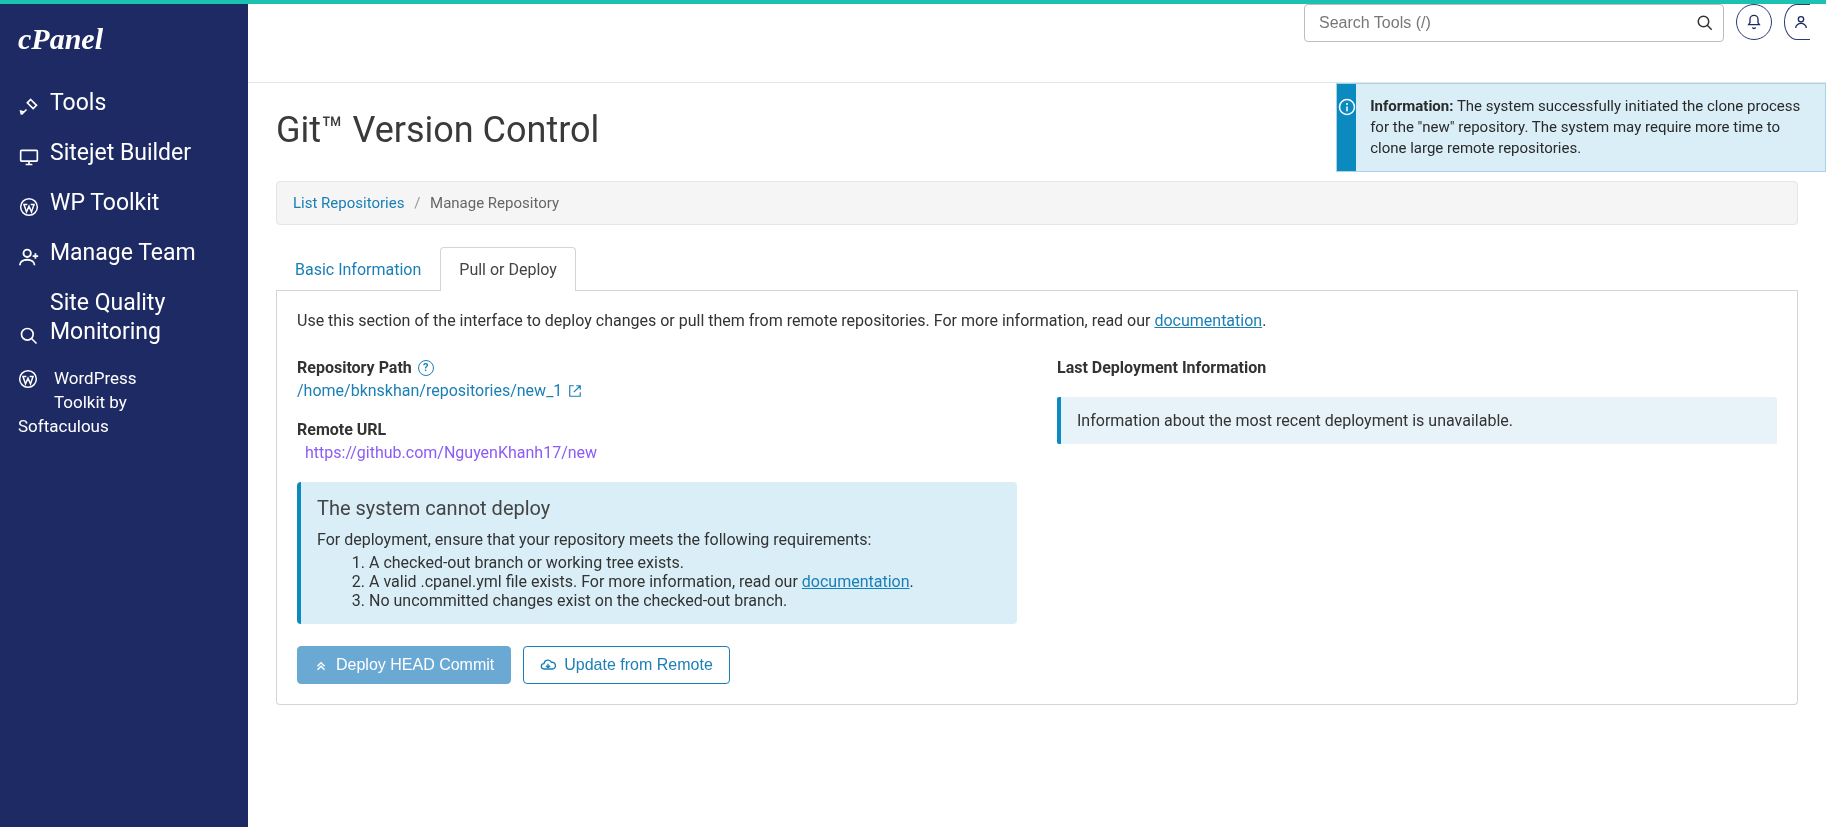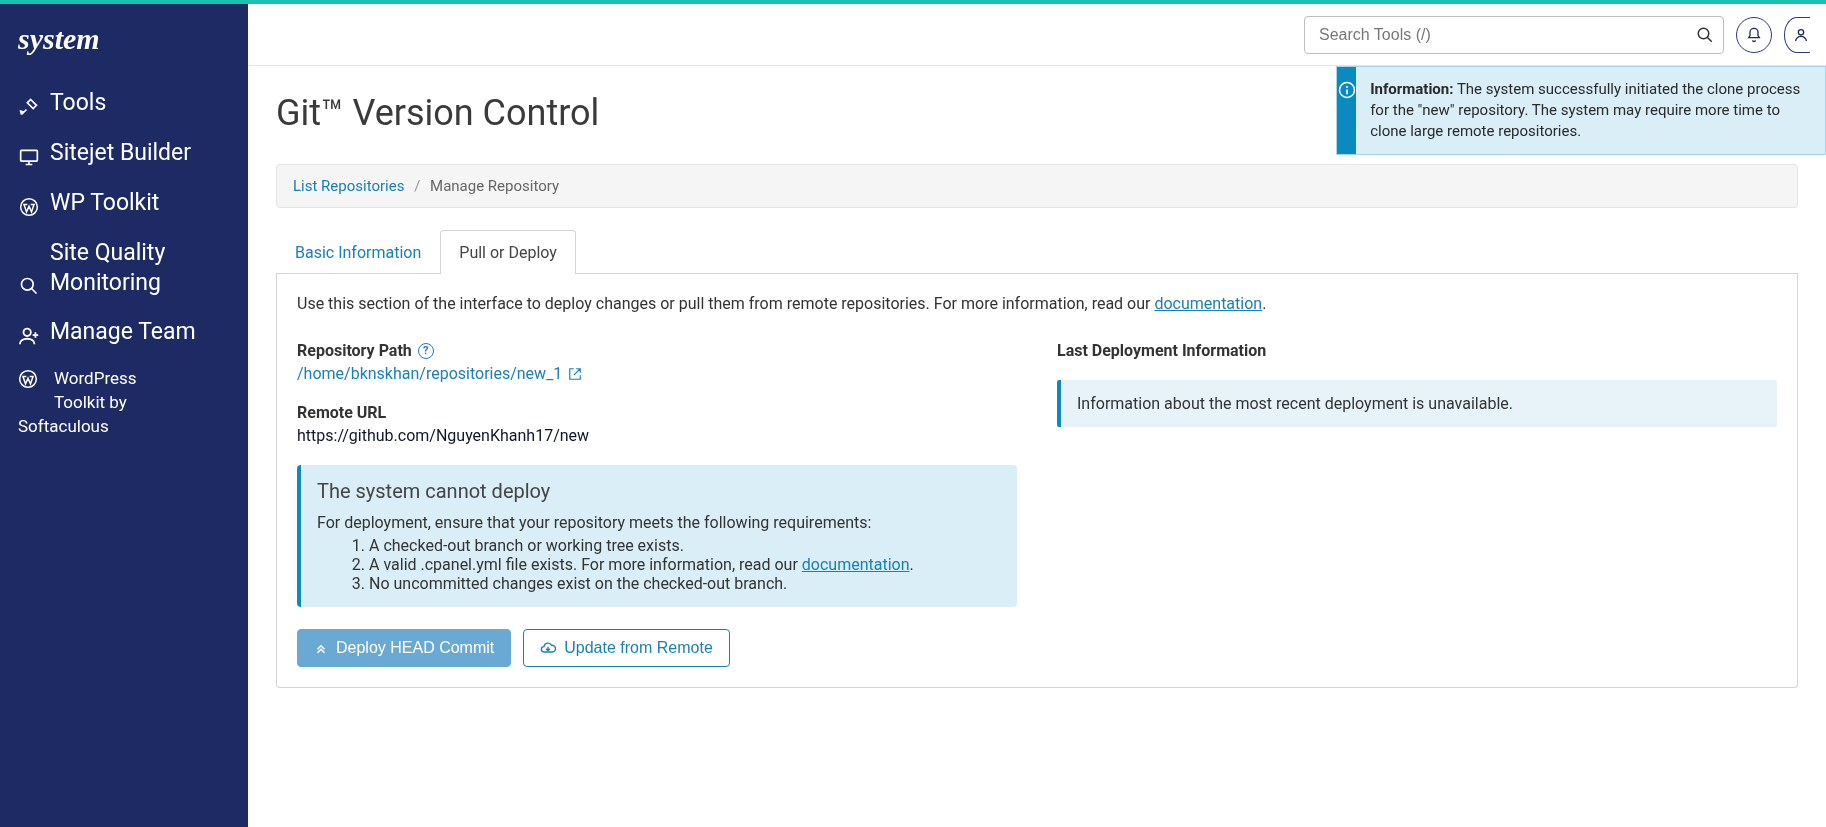--- a/index.html
+++ b/index.html
@@ -74,24 +74,24 @@
   .nav-softaculous .row2 { padding-left: 36px; }
   .nav-softaculous .row3 { }
   
   .main {
     flex: 1;
     background: #fff;
     display: flex;
     flex-direction: column;
   }
   .header {
-    height: 62px;
+    height: 79px;
     padding: 0 16px 0 28px;
     display: flex;
-    align-items: center;
+    align-items: flex-start;
     justify-content: flex-end;
     gap: 12px;
     border-bottom: 1px solid #e5e5e5;
   }
   .search-wrap {
     position: relative;
     width: 420px;
   }
   .search-input {
     width: 100%;
@@ -243,22 +243,23 @@
   }
   .link-val {
     color: #1a7fb5;
     text-decoration: none;
     font-size: 16px;
     display: inline-flex;
     align-items: center;
     gap: 6px;
   }
   .plain-val {
-    color: #0f172a;
-    font-size: 16px;
+    color: #8b5cf6;
+    font-size: 16px;
+    margin-left: 8px;
   }
   .block { margin-bottom: 20px; }
   .callout {
     background: #d9eef7;
     border-left: 4px solid #0a8abf;
     padding: 14px 16px;
     border-radius: 4px;
   }
   .callout-light {
     background: #e8f3f9;
@@ -311,21 +312,21 @@
 </style>
 </head>
 <body>
 
 <div class="topbar-accent"></div>
 
 <div class="layout">
 
   <aside class="sidebar">
     <div class="logo">
-      <span class="logo-txt">system</span>
+      <span class="logo-txt">cPanel</span>
     </div>
 
     <div class="nav-item">
       <span class="icon">
         <svg width="20" height="20" viewBox="0 0 24 24" fill="none" stroke="#fff" stroke-width="2">
             <path d="M3 21l6-6M14 3l7 7-4 4-7-7zM3 21l-1-4 4 1"></path>
           </svg>
       </span>
       <span class="label">Tools</span>
     </div>
@@ -345,36 +346,36 @@
         <svg width="20" height="20" viewBox="0 0 24 24" fill="none" stroke="#fff" stroke-width="1.8">
             <circle cx="12" cy="12" r="10"></circle>
             <path d="M6 9l3 9 3-7 3 7 3-9M5 9h5M14 9h5"></path>
           </svg>
       </span>
       <span class="label">WP Toolkit</span>
     </div>
 
     <div class="nav-item">
       <span class="icon">
+        <svg width="22" height="22" viewBox="0 0 24 24" fill="none" stroke="#fff" stroke-width="2">
+            <circle cx="10" cy="8" r="4"></circle>
+            <path d="M2 21c0-4 4-6 8-6s8 2 8 6M19 8v6M16 11h6"></path>
+          </svg>
+      </span>
+      <span class="label">Manage Team</span>
+    </div>
+
+    <div class="nav-item">
+      <span class="icon">
         <svg width="20" height="20" viewBox="0 0 24 24" fill="none" stroke="#fff" stroke-width="2">
             <circle cx="10" cy="10" r="7"></circle>
             <path d="M21 21l-6-6"></path>
           </svg>
       </span>
       <span class="label">Site Quality Monitoring</span>
-    </div>
-
-    <div class="nav-item">
-      <span class="icon">
-        <svg width="22" height="22" viewBox="0 0 24 24" fill="none" stroke="#fff" stroke-width="2">
-            <circle cx="10" cy="8" r="4"></circle>
-            <path d="M2 21c0-4 4-6 8-6s8 2 8 6M19 8v6M16 11h6"></path>
-          </svg>
-      </span>
-      <span class="label">Manage Team</span>
     </div>
 
     <div class="nav-softaculous">
       <div class="row1">
         <span class="icon" style="width:22px">
           <svg width="20" height="20" viewBox="0 0 24 24" fill="none" stroke="#fff" stroke-width="1.8">
               <circle cx="12" cy="12" r="10"></circle>
               <path d="M6 9l3 9 3-7 3 7 3-9M5 9h5M14 9h5"></path>
             </svg>
         </span>

